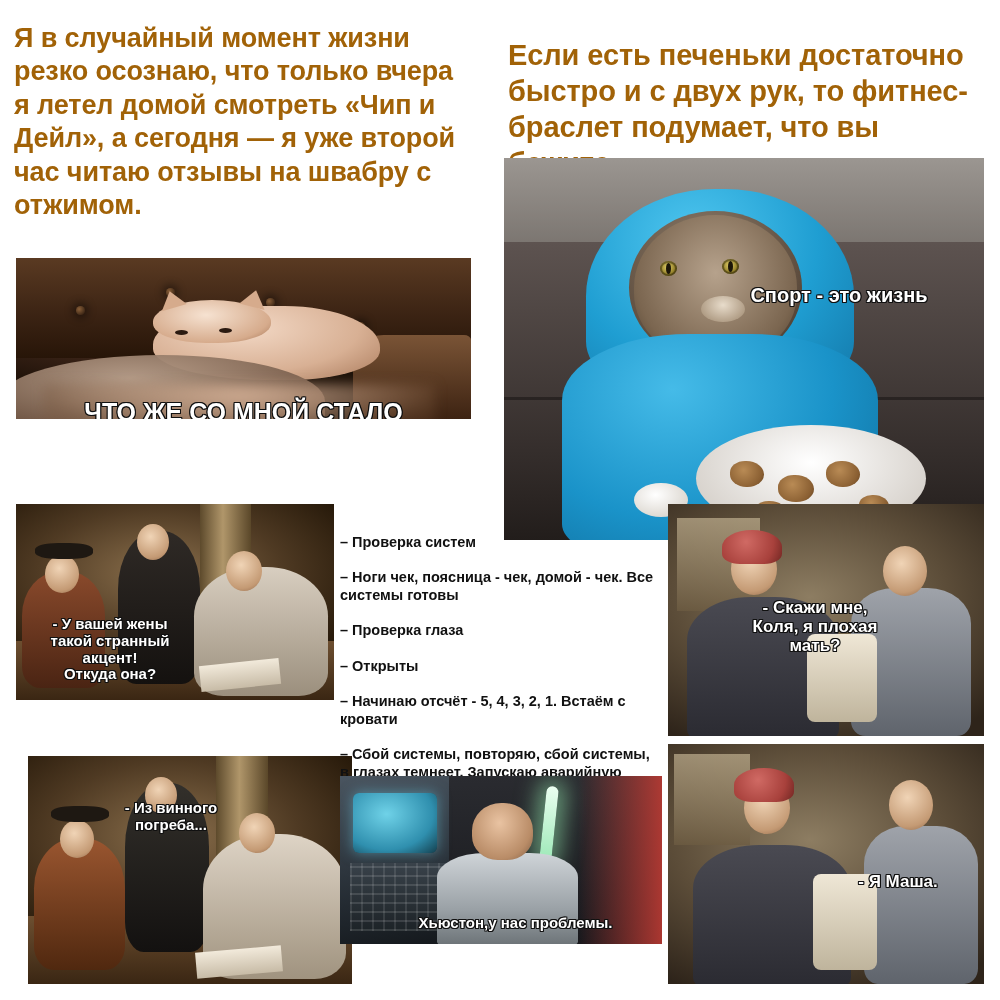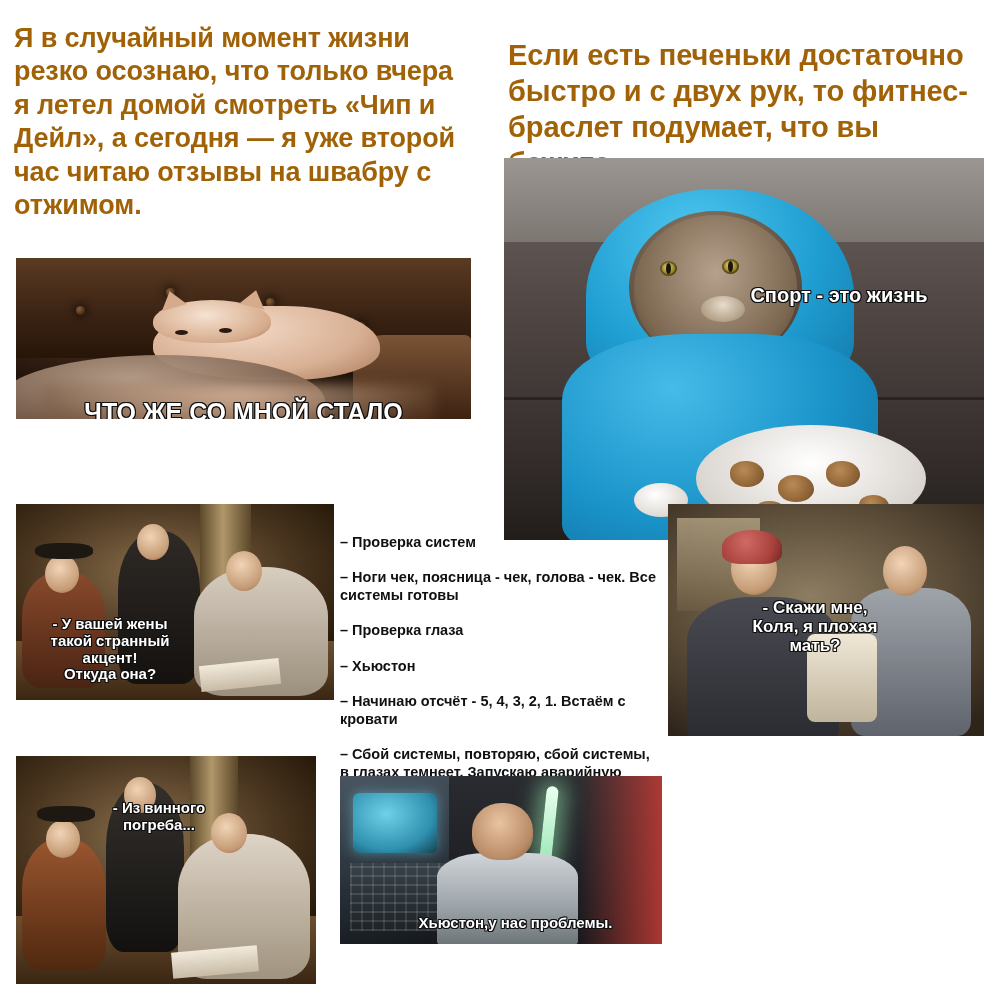--- a/index.html
+++ b/index.html
@@ -364,40 +364,40 @@
     <div class="head" style="left:38%; top:10%; width:32px; height:36px;"></div>
     <div class="fig" style="left:56%; top:32%; width:42%; height:66%; background:linear-gradient(180deg,#d8cec0,#9b8f7d);"></div>
     <div class="head" style="left:66%; top:24%; width:36px; height:40px;"></div>
     <div style="position:absolute; left:58%; bottom:6%; width:80px; height:26px; background:linear-gradient(180deg,#f2eadb,#c7bba6); transform:rotate(-6deg);"></div>
     <div class="overlay-caption" style="left:4px; width:180px; top:112px; font-size:15px; text-align:center;">- У вашей жены
 такой странный
 акцент!
 Откуда она?</div>
   </div>
 
-  <div class="photo panel painting-old" id="photo-painting-cellar" style="left:16px; top:756px; width:300px; height:228px;text-decoration:underline;">
+  <div class="photo panel painting-old" id="photo-painting-cellar" style="left:28px; top:756px; width:324px; height:228px;text-decoration:underline;">
     <div class="floor"></div>
     <div style="position:absolute; left:58%; top:0; width:16%; height:76%; background:linear-gradient(90deg,#5d4a2c,#b0966a 45%,#5a4729);"></div>
     <div class="fig" style="left:2%; top:36%; width:28%; height:58%; background:linear-gradient(180deg,#9a5630,#50280f);"></div>
     <div class="head" style="left:10%; top:28%; width:34px; height:38px;"></div>
     <div style="position:absolute; left:7%; top:22%; width:58px; height:16px; border-radius:40%; background:#1e1812;"></div>
     <div class="fig" style="left:30%; top:12%; width:26%; height:74%; background:linear-gradient(180deg,#33302b,#131110);"></div>
     <div class="head" style="left:36%; top:9%; width:32px; height:36px;"></div>
     <div class="fig" style="left:54%; top:34%; width:44%; height:64%; background:linear-gradient(180deg,#ded4c6,#a0937f);"></div>
     <div class="head" style="left:65%; top:25%; width:36px; height:40px;"></div>
     <div style="position:absolute; left:52%; bottom:4%; width:86px; height:26px; background:linear-gradient(180deg,#f2eadb,#c7bba6); transform:rotate(-5deg);"></div>
     <div class="overlay-caption" style="left:58px; width:170px; top:44px; font-size:15px;">- Из винного
 погреба...</div>
   </div>
 
   <div id="systems-list" style="left:340px; top:516px; width:320px; font-size:14.5px;">
     <div>– Проверка систем</div>
-    <div>– Ноги чек, поясница - чек, голова - чек. Все системы готовы</div>
+    <div>– Ноги чек, поясница - чек, домой - чек. Все системы готовы</div>
     <div>– Проверка глаза</div>
-    <div>– Хьюстон</div>
+    <div>– Открыты</div>
     <div>– Начинаю отсчёт - 5, 4, 3, 2, 1. Встаём с кровати</div>
     <div>– Сбой системы, повторяю, сбой системы, в глазах темнеет. Запускаю аварийную посадку</div>
     <div>– Хорошо, пуск отложен на пять минуточек</div>
   </div>
 
   <div class="photo panel" id="photo-apollo" style="left:340px; top:776px; width:322px; height:168px;">
     <div class="console-left"></div>
     <div class="screen"></div>
     <div class="panel-grid"></div>
     <div class="red-glow"></div>
@@ -413,14 +413,24 @@
     <div class="head" style="left:20%; top:17%; width:46px; height:52px;"></div>
     <div class="kerchief-red" style="left:17%; top:11%; width:60px; height:34px;"></div>
     <div class="child-shirt" style="left:58%; top:36%; width:38%; height:64%;"></div>
     <div class="head" style="left:68%; top:18%; width:44px; height:50px;"></div>
     <div style="position:absolute; left:44%; top:56%; width:22%; height:38%; background:linear-gradient(180deg,#efe7d6,#bfb49c); border-radius:8px;"></div>
     <div class="overlay-caption" style="left:42px; width:210px; top:94px; font-size:17px;text-align:center;">- Скажи мне,
 Коля, я плохая
 мать?</div>
   </div>
 
+  <div class="photo panel painting-mother" id="photo-mother-bottom" style="left:668px; top:744px; width:316px; height:240px;">
+    <div class="window" style="left:2%; top:4%; width:24%; height:38%;"></div>
+    <div class="dress" style="left:8%; top:42%; width:50%; height:60%;"></div>
+    <div class="head" style="left:24%; top:16%; width:46px; height:52px;"></div>
+    <div class="kerchief-red" style="left:21%; top:10%; width:60px; height:34px;"></div>
+    <div class="child-shirt" style="left:62%; top:34%; width:36%; height:66%;"></div>
+    <div class="head" style="left:70%; top:15%; width:44px; height:50px;"></div>
+    <div style="position:absolute; left:46%; top:54%; width:20%; height:40%; background:linear-gradient(180deg,#efe7d6,#bfb49c); border-radius:8px;"></div>
+    <div class="overlay-caption" style="left:160px; width:140px; top:128px; font-size:17px;">- Я Маша.</div>
+  </div>
 
 </div>
 
 </body></html>

